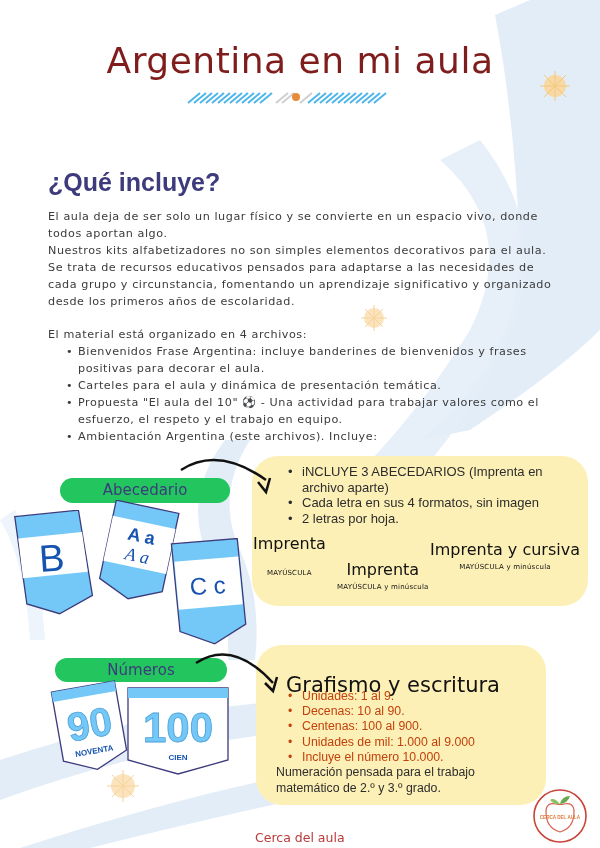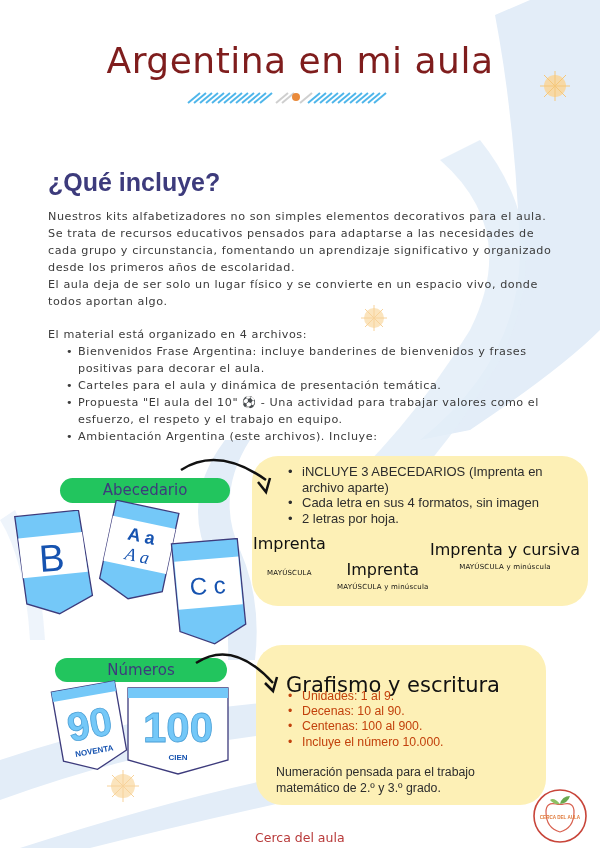--- a/index.html
+++ b/index.html
@@ -143,22 +143,22 @@
     <line x1="116" y1="15" x2="128" y2="5"></line>
       <line x1="122" y1="15" x2="134" y2="5"></line>
       <line x1="140" y1="15" x2="152" y2="5"></line>
   </g>
   <circle cx="136" cy="9" r="4" fill="#e98a3b"></circle>
 </svg>
 
 <h2 class="section-heading">¿Qué incluye?</h2>
 
 <div class="body-text intro">
+  <p>El aula deja de ser solo un lugar físico y se convierte en un espacio vivo, donde todos aportan algo.</p>
   <p>Nuestros kits alfabetizadores no son simples elementos decorativos para el aula. Se trata de recursos educativos pensados para adaptarse a las necesidades de cada grupo y circunstancia, fomentando un aprendizaje significativo y organizado desde los primeros años de escolaridad.</p>
-  <p>El aula deja de ser solo un lugar físico y se convierte en un espacio vivo, donde todos aportan algo.</p>
 </div>
 
 <div class="body-text material">
   <p>El material está organizado en 4 archivos:</p>
   <ul>
     <li>Bienvenidos Frase Argentina: incluye banderines de bienvenidos y frases positivas para decorar el aula.</li>
     <li>Carteles para el aula y dinámica de presentación temática.</li>
     <li>Propuesta "El aula del 10" ⚽ - Una actividad para trabajar valores como el esfuerzo, el respeto y el trabajo en equipo.</li>
     <li>Ambientación Argentina (este archivos). Incluye:</li>
   </ul>
@@ -235,20 +235,21 @@
   <text x="54" y="58" font-family="Liberation Sans, sans-serif" font-weight="bold" font-size="42" fill="#74c8f8" stroke="#4a9fd6" stroke-width="0.8" text-anchor="middle">100</text>
   <text x="54" y="76" font-family="Liberation Sans, sans-serif" font-weight="bold" font-size="8" fill="#1653b0" text-anchor="middle">CIEN</text>
 </svg>
 
 <div class="card card-num">
   <div class="card-title">Grafismo y escritura</div>
   <ul>
     <li>Unidades: 1 al 9.</li>
     <li>Decenas: 10 al 90.</li>
     <li>Centenas: 100 al 900.</li>
+    <li>Unidades de mil: 1.000 al 9.000</li>
     <li>Incluye el número 10.000.</li>
   </ul>
   <p class="note">Numeración pensada para el trabajo matemático de 2.º y 3.º grado.</p>
 </div>
 
 <div class="footer-text">Cerca del aula</div>
 <svg class="logo" viewBox="0 0 56 56">
   <circle cx="28" cy="28" r="26" fill="#ffffff" stroke="#c8453a" stroke-width="1.6"></circle>
   <path d="M14 24 Q14 14 24 16 Q28 17 32 16 Q42 14 42 24 Q42 40 28 44 Q14 40 14 24 Z" fill="none" stroke="#d8604f" stroke-width="1.2"></path>
   <path d="M28 16 Q30 8 38 8 Q36 15 28 16 Z" fill="#6aa84f"></path>

